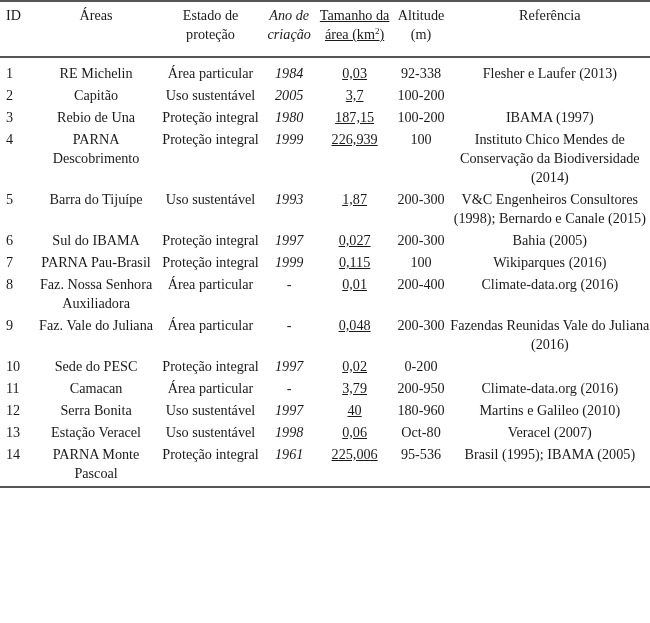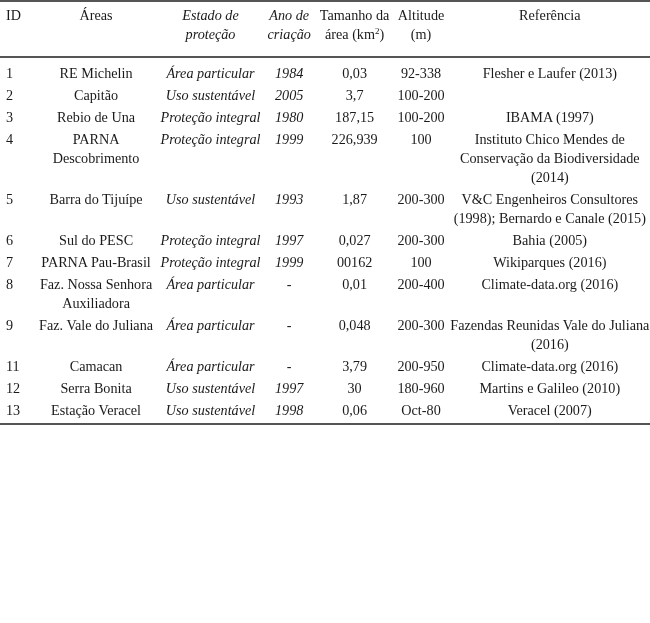--- a/index.html
+++ b/index.html
@@ -40,23 +40,23 @@
       font-weight: normal;
     }
     th {
       padding-top: 4px;
       padding-bottom: 12px;
     }
     td { padding-bottom: 3px; }
     tbody tr:first-child td { padding-top: 6px; }
     .c-id { width: 26px; text-align: left; padding-left: 6px; }
     .c-area { width: 124px; margin-left: 48px; }
-    .c-estado { width: 100px; font-style: italic; }
+    .c-estado { width: 100px; }
     .c-ano { width: 54px; font-style: italic; }
-    .c-tam { width: 74px; }
+    .c-tam { width: 74px; text-decoration: underline; }
     .c-alt { width: 56px; }
     .c-ref { width: 196px; }
     sup { font-size: 9px; line-height: 0; vertical-align: 5px; }
   </style>
 </head>
 <body>
 
 <div class="table-wrap">
   <table>
     <thead>
@@ -111,33 +111,33 @@
           <td class="c-id">5</td>
           <td class="c-area">Barra do Tijuípe</td>
           <td class="c-estado">Uso sustentável</td>
           <td class="c-ano">1993</td>
           <td class="c-tam">1,87</td>
           <td class="c-alt">200-300</td>
           <td class="c-ref">V&amp;C Engenheiros Consultores (1998); Bernardo e Canale (2015)</td>
         </tr>
         <tr>
           <td class="c-id">6</td>
-          <td class="c-area">Sul do PESC</td>
+          <td class="c-area">Sul do IBAMA</td>
           <td class="c-estado">Proteção integral</td>
           <td class="c-ano">1997</td>
           <td class="c-tam">0,027</td>
           <td class="c-alt">200-300</td>
           <td class="c-ref">Bahia (2005)</td>
         </tr>
         <tr>
           <td class="c-id">7</td>
           <td class="c-area">PARNA Pau-Brasil</td>
           <td class="c-estado">Proteção integral</td>
           <td class="c-ano">1999</td>
-          <td class="c-tam">00162</td>
+          <td class="c-tam">0,115</td>
           <td class="c-alt">100</td>
           <td class="c-ref">Wikiparques (2016)</td>
         </tr>
         <tr>
           <td class="c-id">8</td>
           <td class="c-area">Faz. Nossa Senhora Auxiliadora</td>
           <td class="c-estado">Área particular</td>
           <td class="c-ano">-</td>
           <td class="c-tam">0,01</td>
           <td class="c-alt">200-400</td>
@@ -146,41 +146,59 @@
         <tr>
           <td class="c-id">9</td>
           <td class="c-area">Faz. Vale do Juliana</td>
           <td class="c-estado">Área particular</td>
           <td class="c-ano">-</td>
           <td class="c-tam">0,048</td>
           <td class="c-alt">200-300</td>
           <td class="c-ref">Fazendas Reunidas Vale do Juliana (2016)</td>
         </tr>
         <tr>
+          <td class="c-id">10</td>
+          <td class="c-area">Sede do PESC</td>
+          <td class="c-estado">Proteção integral</td>
+          <td class="c-ano">1997</td>
+          <td class="c-tam">0,02</td>
+          <td class="c-alt">0-200</td>
+          <td class="c-ref"></td>
+        </tr>
+        <tr>
           <td class="c-id">11</td>
           <td class="c-area">Camacan</td>
           <td class="c-estado">Área particular</td>
           <td class="c-ano">-</td>
           <td class="c-tam">3,79</td>
           <td class="c-alt">200-950</td>
           <td class="c-ref">Climate-data.org (2016)</td>
         </tr>
         <tr>
           <td class="c-id">12</td>
           <td class="c-area">Serra Bonita</td>
           <td class="c-estado">Uso sustentável</td>
           <td class="c-ano">1997</td>
-          <td class="c-tam">30</td>
+          <td class="c-tam">40</td>
           <td class="c-alt">180-960</td>
           <td class="c-ref">Martins e Galileo (2010)</td>
         </tr>
         <tr>
           <td class="c-id">13</td>
           <td class="c-area">Estação Veracel</td>
           <td class="c-estado">Uso sustentável</td>
           <td class="c-ano">1998</td>
           <td class="c-tam">0,06</td>
           <td class="c-alt">Oct-80</td>
           <td class="c-ref">Veracel (2007)</td>
+        </tr>
+        <tr>
+          <td class="c-id">14</td>
+          <td class="c-area">PARNA Monte Pascoal</td>
+          <td class="c-estado">Proteção integral</td>
+          <td class="c-ano">1961</td>
+          <td class="c-tam">225,006</td>
+          <td class="c-alt">95-536</td>
+          <td class="c-ref">Brasil (1995); IBAMA (2005)</td>
         </tr>
       </tbody>
   </table>
 </div>
 
 </body></html>

